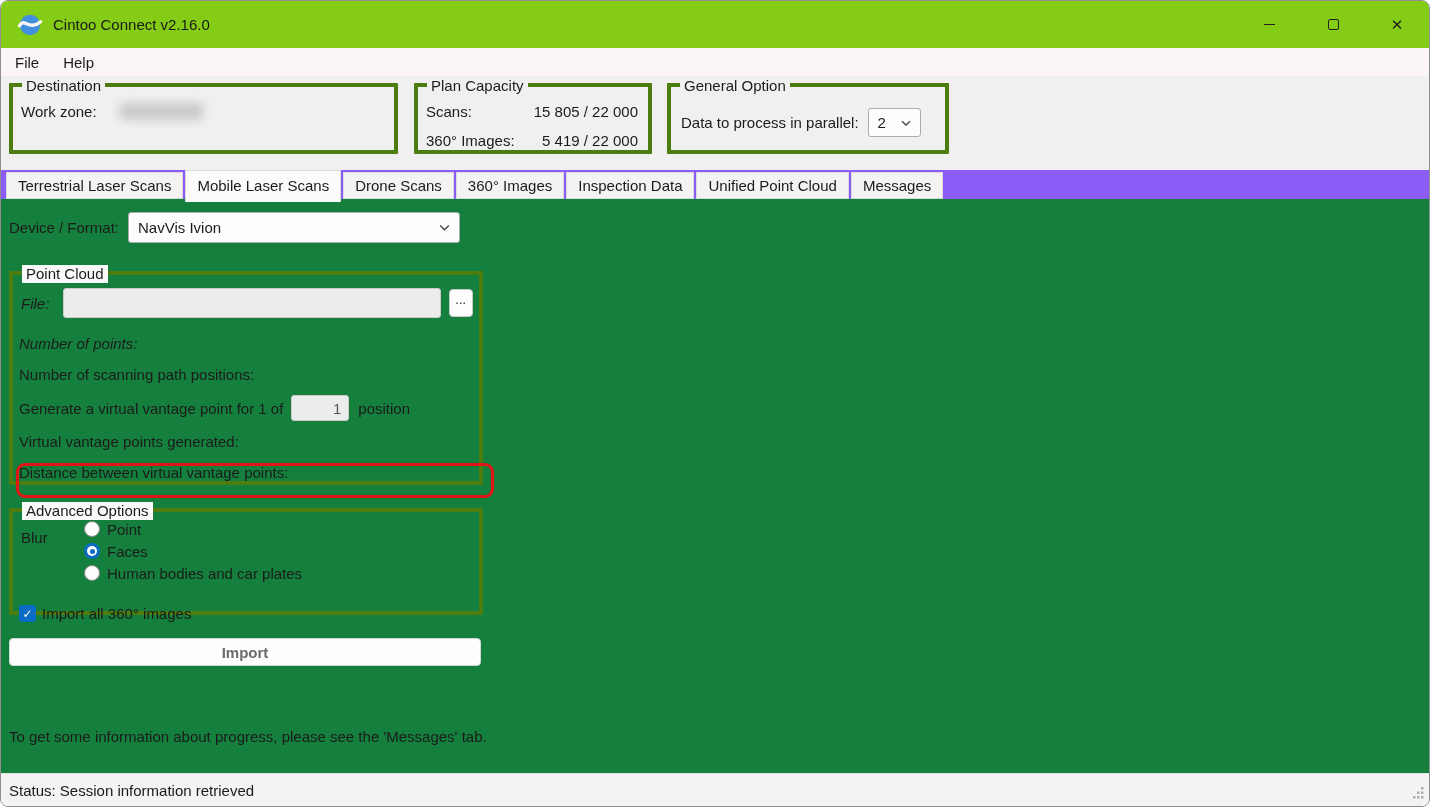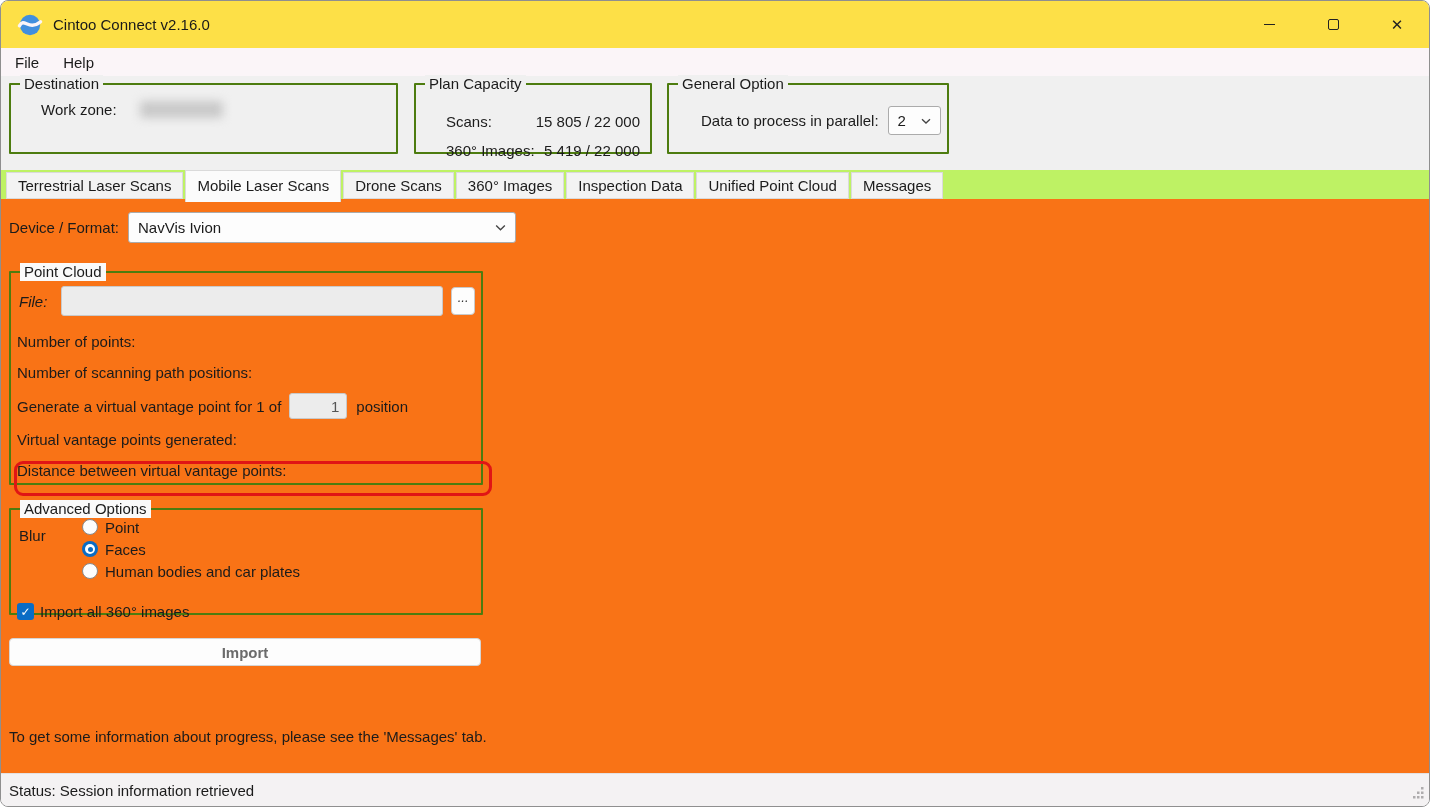--- a/index.html
+++ b/index.html
@@ -14,21 +14,21 @@
     width: 1430px; height: 807px;
     border: 1px solid #8f8f8f;
     border-radius: 8px;
     overflow: hidden;
     background: #fafafa;
   }
 
   
   .titlebar {
     position:absolute; top:0; left:0; right:0; height:47px;
-    background:#fde047;
+    background:#84cc16;
     display:flex; align-items:center;
   }
   .titlebar .logo { margin-left:16px; width:26px; height:26px; display:flex; }
   .titlebar .title { margin-left:10px; font-size:15px; color:#191919; }
   .win-controls { position:absolute; right:0; top:0; height:47px; display:flex; }
   .win-btn { width:64px; height:47px; display:flex; align-items:center; justify-content:center; }
   .ico-min { width:11px; height:0; border-top:1px solid #222; }
   .ico-max { width:11px; height:11px; border:1.2px solid #222; border-radius:2px; }
   .ico-close { font-size:15px; color:#222; line-height:1; }
 
@@ -40,104 +40,103 @@
   }
   .menu-item { padding:3px 10px; margin-left:4px; }
 
   
   .toppanel {
     position:absolute; top:75px; left:0; right:0; height:94px;
     background:#f0f0f0;
   }
   .group {
     position:absolute;
-    border:2px solid #4d7c0f;
+    border:4px solid #4d7c0f;
     border-radius:1px;
-    padding-left:22px;
   }
   .group-title {
     position:absolute; top:-10px; left:9px;
     padding:0 4px; line-height:18px;
     white-space:nowrap;
   }
   .toppanel .group-title { background:#f0f0f0; }
 
   .g-dest { left:8px; top:7px; width:389px; height:71px; }
   .g-dest .row { display:flex; align-items:center; height:25px; margin:4px 0 0 8px; }
   .g-dest .row:first-of-type { margin-top:12px; }
   .g-dest .lbl { width:99px; }
   .redact { background:#c9c9c9; filter:blur(5px); border-radius:3px; }
   .redact.project { width:268px; height:19px; }
   .redact.workzone { width:83px; height:17px; }
 
   .g-plan { left:413px; top:7px; width:238px; height:71px; }
   .g-plan .row { display:flex; align-items:center; height:25px; margin:4px 10px 0 8px; }
-  .g-plan .row:first-of-type { margin-top:24px; }
+  .g-plan .row:first-of-type { margin-top:12px; }
   .g-plan .val { margin-left:auto; text-align:right; }
 
   .g-gen { left:666px; top:7px; width:282px; height:71px; }
   .g-gen .row { display:flex; align-items:center; margin:21px 0 0 10px; }
 
   .combo {
     display:inline-flex; align-items:center;
     background:#fdfdfd;
     border:1px solid #ababab;
     border-radius:3px;
     height:29px;
   }
   .combo .combo-text { padding-left:9px; flex:1; white-space:nowrap; }
   .combo .chev { margin:0 8px 0 6px; display:flex; }
   .combo.small { width:53px; margin-left:9px; }
 
   
   .tabstrip {
     position:absolute; top:169px; left:0; right:0; height:29px;
-    background:#bef264;
+    background:#8b5cf6;
     display:flex; align-items:flex-end; padding-left:5px;
   }
   .tab {
     display:inline-flex; align-items:center;
     height:27px; padding:0 11px; margin-right:2px;
     background:#f3f3f3;
     border:1px solid #dadada;
     white-space:nowrap;
   }
   .tab.active {
     background:#fbfbfb;
     height:32px; margin-bottom:-3px; padding-bottom:3px;
     border-bottom:none;
     position:relative; z-index:2;
   }
 
   
   .content {
     position:absolute; top:198px; left:0; right:0; bottom:33px;
-    background:#f97316;
+    background:#15803d;
   }
   .content .group-title { background:#fafafa; }
 
   .device-row { position:absolute; left:8px; top:13px; display:flex; align-items:center; }
-  .device-row .combo { width:388px; margin-left:9px; height:31px; }
+  .device-row .combo { width:332px; margin-left:9px; height:31px; }
 
   .g-pc { left:8px; top:72px; width:474px; height:214px; }
   .file-row { position:absolute; left:8px; top:13px; right:6px; display:flex; align-items:center;font-style:italic; }
   .input-disabled {
     background:#ececec;
     border:1px solid #c9c9c9;
     border-radius:3px;
   }
   .file-input { margin-left:14px; width:386px; height:30px; }
   .browse-btn {
     margin-left:8px; width:24px; height:28px;
     background:#fdfdfd; border:1px solid #c9c9c9; border-radius:4px;
     display:flex; align-items:center; justify-content:center;
     font-size:13px; color:#333; line-height:0; padding-bottom:6px;
   }
   .pc-line { position:absolute; left:6px; white-space:nowrap; }
-  .pc-points { top:60px; }
+  .pc-points { top:60px;font-style:italic; }
   .pc-path { top:91px; }
   .pc-generated { top:158px; }
   .pc-distance { top:189px; }
 
   .vantage-row {
     position:absolute; left:6px; top:119px; right:8px; height:28px;
     display:flex; align-items:center;
   }
   .vantage-input {
     width:58px; height:26px; margin-left:8px;

